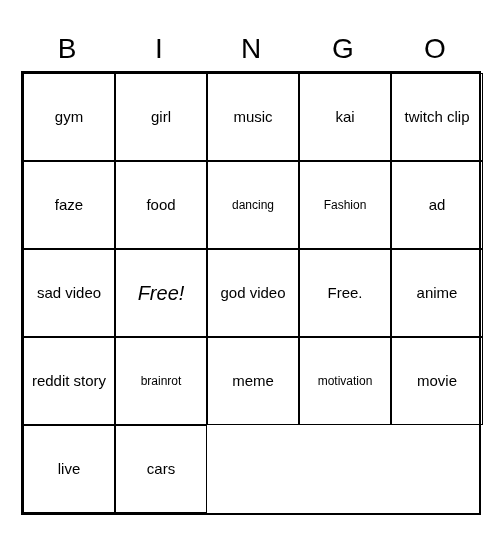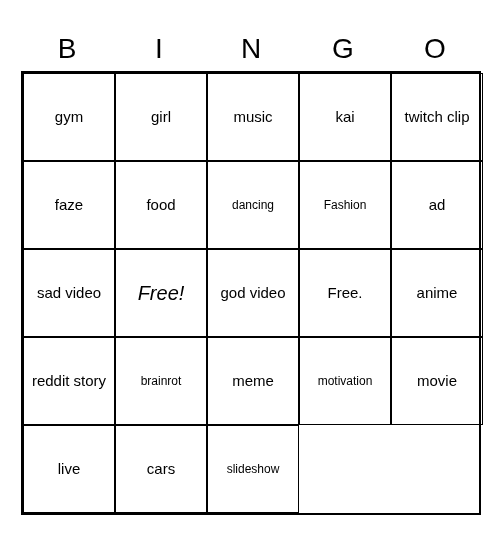--- a/index.html
+++ b/index.html
@@ -96,15 +96,14 @@
       <div class="bingo-cell">god video</div>
       <div class="bingo-cell">Free.</div>
       <div class="bingo-cell">anime</div>
       <div class="bingo-cell">reddit story</div>
       <div class="bingo-cell small-text">brainrot</div>
       <div class="bingo-cell">meme</div>
       <div class="bingo-cell small-text">motivation</div>
       <div class="bingo-cell">movie</div>
       <div class="bingo-cell">live</div>
       <div class="bingo-cell">cars</div>
-      <div class="bingo-cell small-text">slideshow</div>
     </div>
 </div>
 
 </body></html>

